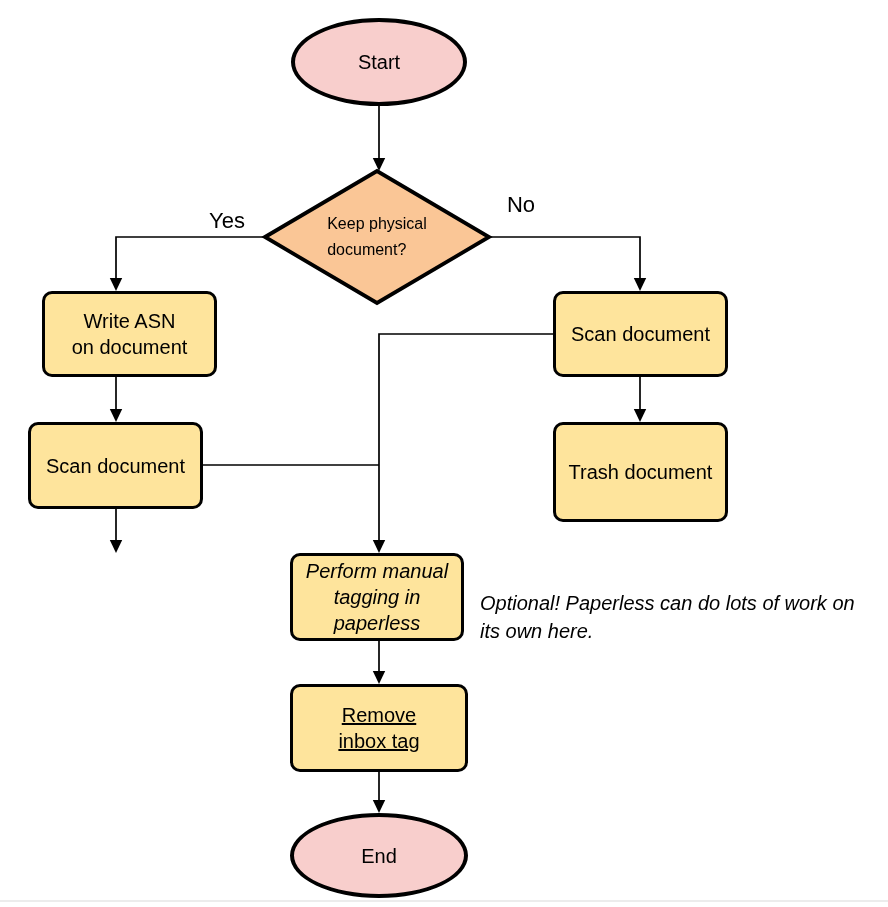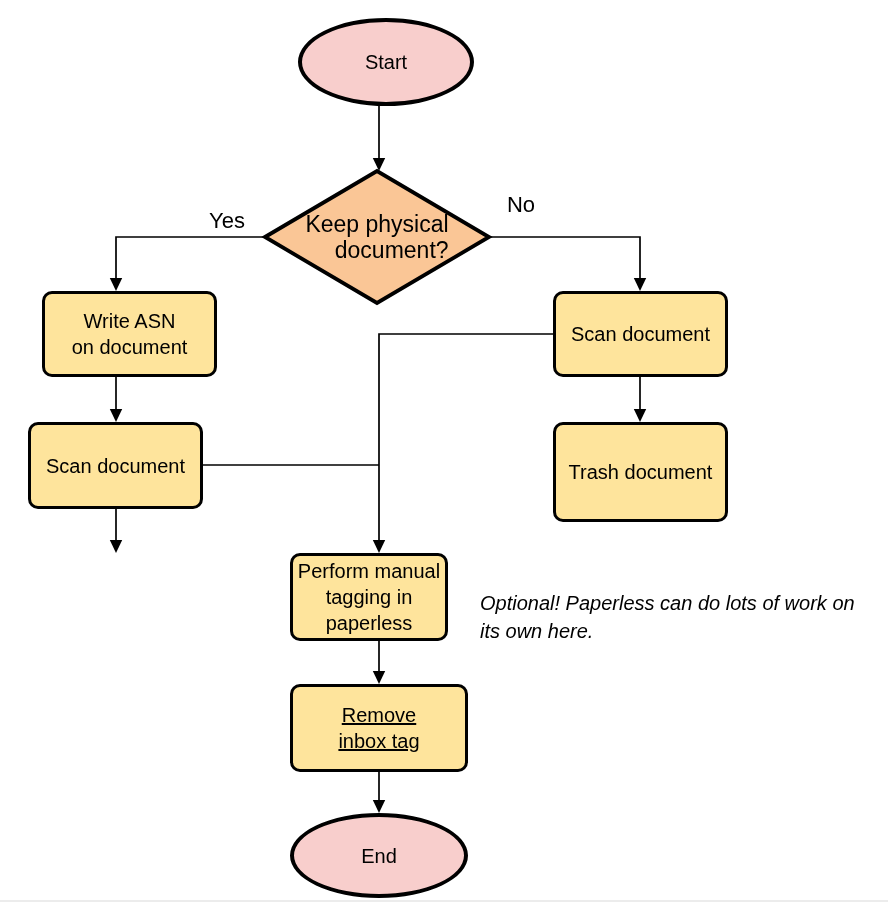--- a/index.html
+++ b/index.html
@@ -21,21 +21,21 @@
     border:3.4px solid var(--stroke,#000);
     border-radius:10px;
   }
   .ellipse {
     background:var(--terminal-fill,#F8CECC);
     border:4px solid var(--stroke,#000);
     border-radius:50%;
   }
   .decision-text {
     position:absolute; display:flex; align-items:center; justify-content:center;
-    text-align:right; white-space:pre-line; font-size:23px; line-height:26px;
+    text-align:left; white-space:pre-line; font-size:16px; line-height:26px;
   }
   .edge-label {
     position:absolute; font-size:22px; line-height:20px; text-align:center;
   }
   .annotation {
     position:absolute; font-size:20px; line-height:28px;
     font-style:italic; white-space:pre-line; text-align:left;
   }
   .bottom-rule {
     position:absolute; left:0; top:900px; width:888px; height:2px;
@@ -94,38 +94,38 @@
       <path d="M379 641 L379 671"></path>
       <polygon points="379,684 372.8,671 385.2,671" fill="#000" stroke="none"></polygon>
     </g>
 
     <g>
       <path d="M379 772 L379 800"></path>
       <polygon points="379,813 372.8,800 385.2,800" fill="#000" stroke="none"></polygon>
     </g>
   </svg>
 
-  <div class="node ellipse" style="left:298px; top:18px; width:176px; height:88px;">Start</div>
+  <div class="node ellipse" style="left:291px; top:18px; width:176px; height:88px;">Start</div>
 
   <div class="node ellipse" style="left:290px; top:813px; width:178px; height:85px;">End</div>
 
   <div class="decision-text" style="left:267px; top:211px; width:220px; height:52px;">Keep physical
 document?</div>
 
   <div class="node box" style="left:42px; top:291px; width:175px; height:86px;">Write ASN
 on document</div>
 
   <div class="node box" style="left:28px; top:422px; width:175px; height:87px;">Scan document</div>
 
 
   <div class="node box" style="left:553px; top:291px; width:175px; height:86px;">Scan document</div>
 
   <div class="node box" style="left:553px; top:422px; width:175px; height:100px;">Trash document</div>
 
-  <div class="node box" style="left:290px; top:553px; width:158px; height:88px;">Perform manual
+  <div class="node box" style="left:290px; top:553px; width:174px; height:88px;font-style:italic;">Perform manual
 tagging in
 paperless</div>
 
   <div class="node box" style="left:290px; top:684px; width:178px; height:88px;text-decoration:underline;">Remove
 inbox tag</div>
 
   <div class="edge-label" style="left:203px; top:211px; width:48px;">Yes</div>
 
   <div class="edge-label" style="left:497px; top:195px; width:48px;">No</div>
 

